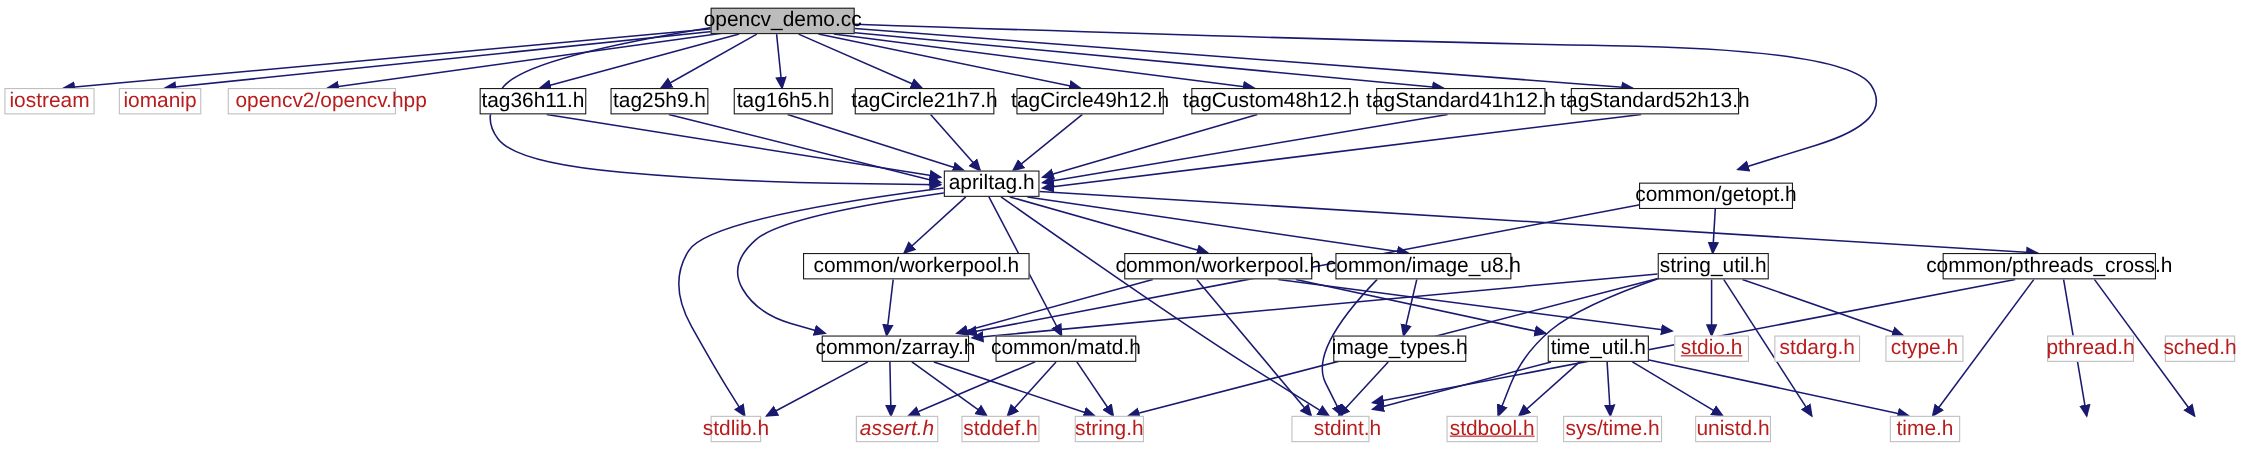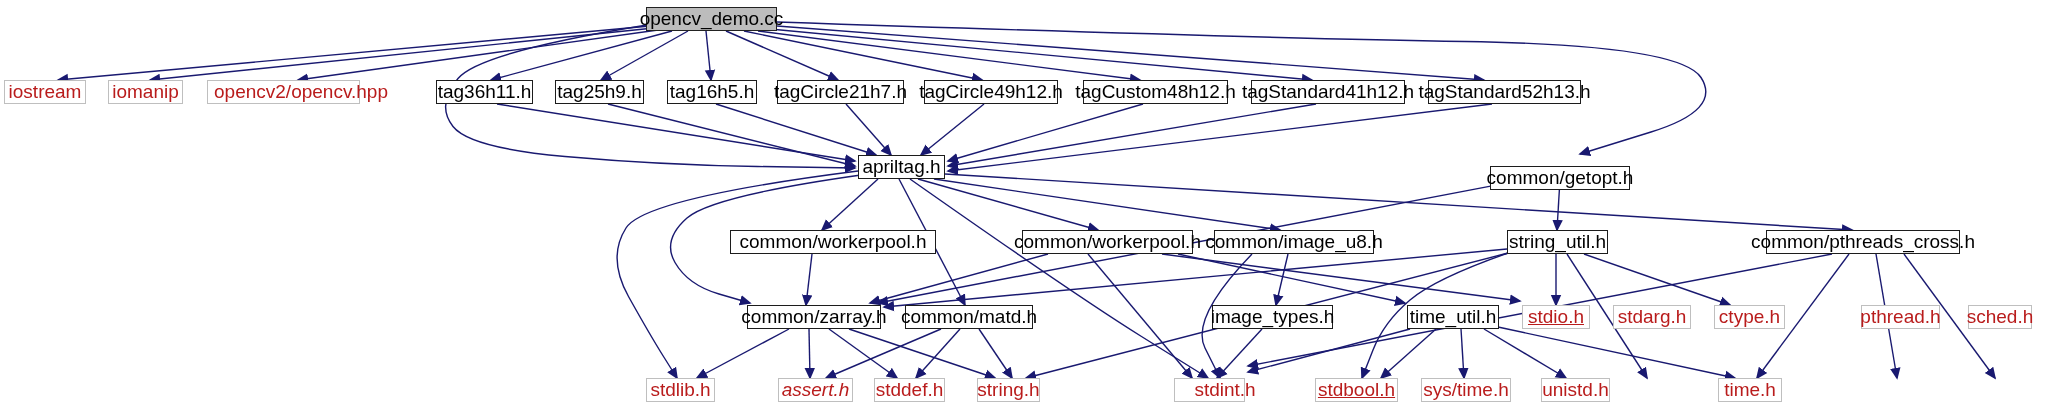--- a/index.html
+++ b/index.html
@@ -110,21 +110,21 @@
       <div class="node doc" style="left: 1766px; top: 230px; width: 194px;">common/pthreads_cross.h</div>
       <div class="node doc" style="left: 747px; top: 305px; width: 134px;">common/zarray.h</div>
       <div class="node doc" style="left: 905px; top: 305px; width: 128px;">common/matd.h</div>
       <div class="node doc" style="left: 1212px; top: 305px; width: 121px; text-align: center;">image_types.h</div>
       <div class="node doc" style="left: 1407px; top: 305px; width: 92px;">time_util.h</div>
       <div class="node sys" style="left: 1522px; top: 305px; width: 68px; text-decoration: underline;">stdio.h</div>
       <div class="node sys" style="left: 1613px; top: 305px; width: 78px;">stdarg.h</div>
       <div class="node sys" style="left: 1714px; top: 305px; width: 71px;">ctype.h</div>
       <div class="node sys" style="left: 1861px; top: 305px; width: 79px;">pthread.h</div>
       <div class="node sys" style="left: 1968px; top: 305px; width: 64px;">sched.h</div>
-      <div class="node sys" style="left: 646px; top: 378px; width: 69px;">stdlib.h</div>
+      <div class="node sys" style="left: 646px; top: 378px; width: 46px;">stdlib.h</div>
       <div class="node sys" style="left: 778px; top: 378px; width: 75px; font-style: italic;">assert.h</div>
       <div class="node sys" style="left: 874px; top: 378px; width: 71px;">stddef.h</div>
       <div class="node sys" style="left: 977px; top: 378px; width: 63px;">string.h</div>
       <div class="node sys" style="left: 1174px; top: 378px; width: 71px; padding-left: 31px;">stdint.h</div>
       <div class="node sys" style="left: 1315px; top: 378px; width: 83px; text-decoration: underline;">stdbool.h</div>
       <div class="node sys" style="left: 1421px; top: 378px; width: 90px;">sys/time.h</div>
       <div class="node sys" style="left: 1541px; top: 378px; width: 69px;">unistd.h</div>
       <div class="node sys" style="left: 1718px; top: 378px; width: 64px;">time.h</div>
     </div>
 </div>

